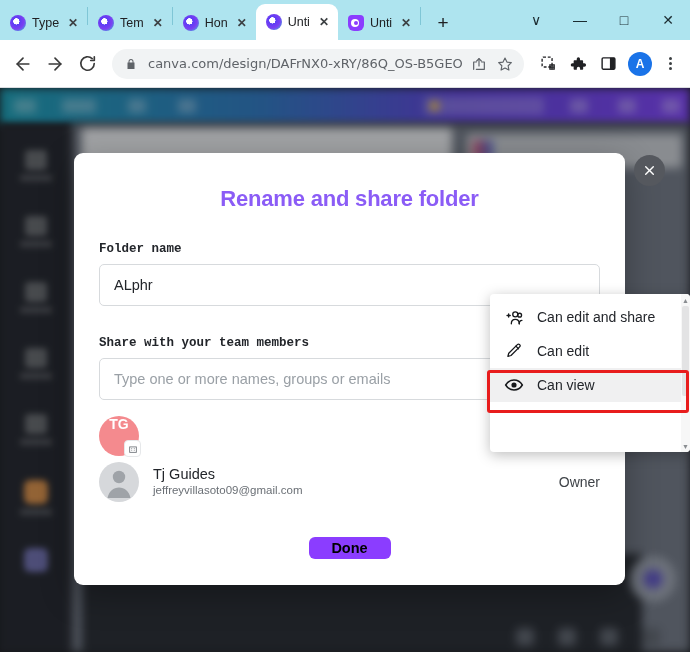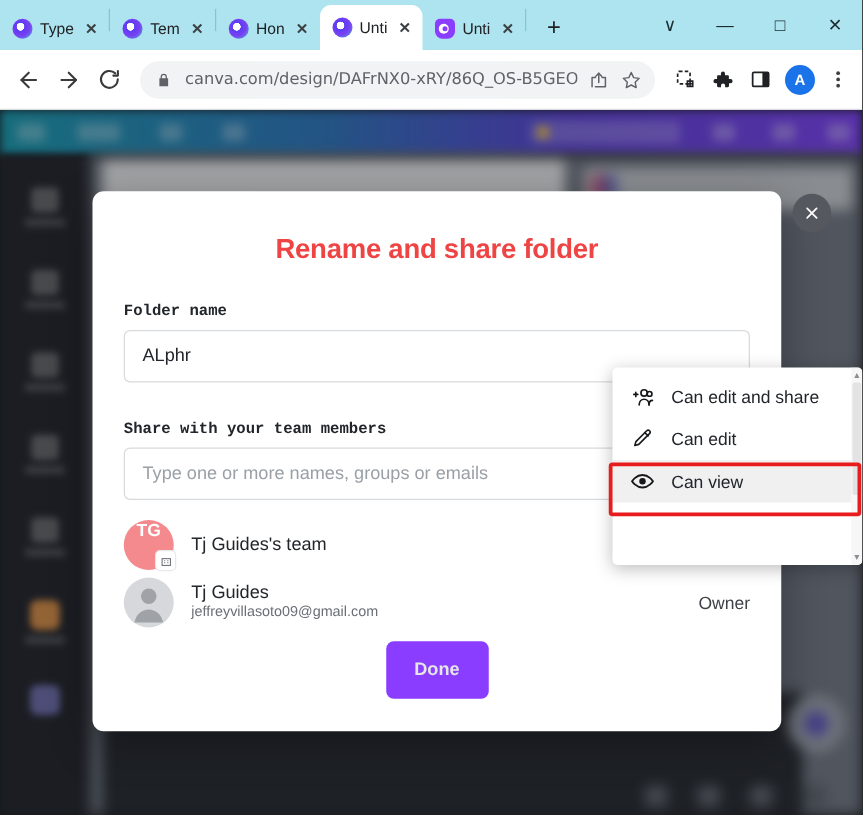--- a/index.html
+++ b/index.html
@@ -213,21 +213,21 @@
 
   .modal {
     position: absolute; left: 74px; top: 153px;
     width: 551px; height: 432px;
     background: #ffffff;
     border-radius: 9px;
     box-shadow: 0 10px 34px rgba(0,0,0,0.30);
   }
   .modal-title {
     text-align: center;
-    font-size: 22px; font-weight: 700; color: #ef4444;
+    font-size: 22px; font-weight: 700; color: #8b5cf6;
     letter-spacing: -0.2px;
     margin-top: 33px;
   }
   .field-label {
     font-size: 12.5px; font-weight: 700; color: #22252a;
     margin: 30px 0 8px 25px;
     font-family: Liberation Mono, monospace;
   }
   .text-input {
     margin: 0 25px;
@@ -267,23 +267,23 @@
   .p-mail { font-size: 11.5px; color: #6a6f75; line-height: 1.35; }
   .p-role {
     margin-left: auto; font-size: 14px; color: #3f4348;
   }
 
   .done-wrap {
     position: absolute; left: 0; right: 0; bottom: 26px;
     display: flex; justify-content: center;
   }
   .done-btn {
-    background: #8b3dff; color: #e5e5e5;
+    background: #8b3dff; color: #000000;
     border: none; border-radius: 6px;
-    width: 82px; height: 46px;
+    width: 82px; height: 22px;
     font-size: 14.5px; font-weight: 700;
     font-family: "Liberation Sans", sans-serif;
     cursor: pointer;
   }
 
   .close-btn {
     position: absolute; left: 634px; top: 155px;
     width: 31px; height: 31px; border-radius: 50%;
     background: #55585e;
     display: flex; align-items: center; justify-content: center;
@@ -528,23 +528,20 @@
     <div class="person-row first">
       <div class="av team">
         <span>TG</span>
         <span class="badge">
           <svg width="10" height="10" viewBox="0 0 24 24" fill="none" stroke="#6a6f75" stroke-width="2">
               <rect x="4" y="7" width="16" height="13"></rect>
               <path d="M8 11h2M14 11h2M8 15h2M14 15h2"></path>
             </svg>
         </span>
       </div>
-      <div>
-        <div class="p-name">Tj Guides's team</div>
-      </div>
     </div>
 
     <div class="person-row">
       <div class="av user">
         <svg width="40" height="40" viewBox="0 0 40 40">
             <circle cx="20" cy="15" r="6.2" fill="#9fa3a8"></circle>
             <path d="M8.5 36c1.3-6.6 6-10.5 11.5-10.5S30.2 29.4 31.5 36z" fill="#9fa3a8"></path>
           </svg>
       </div>
       <div>

